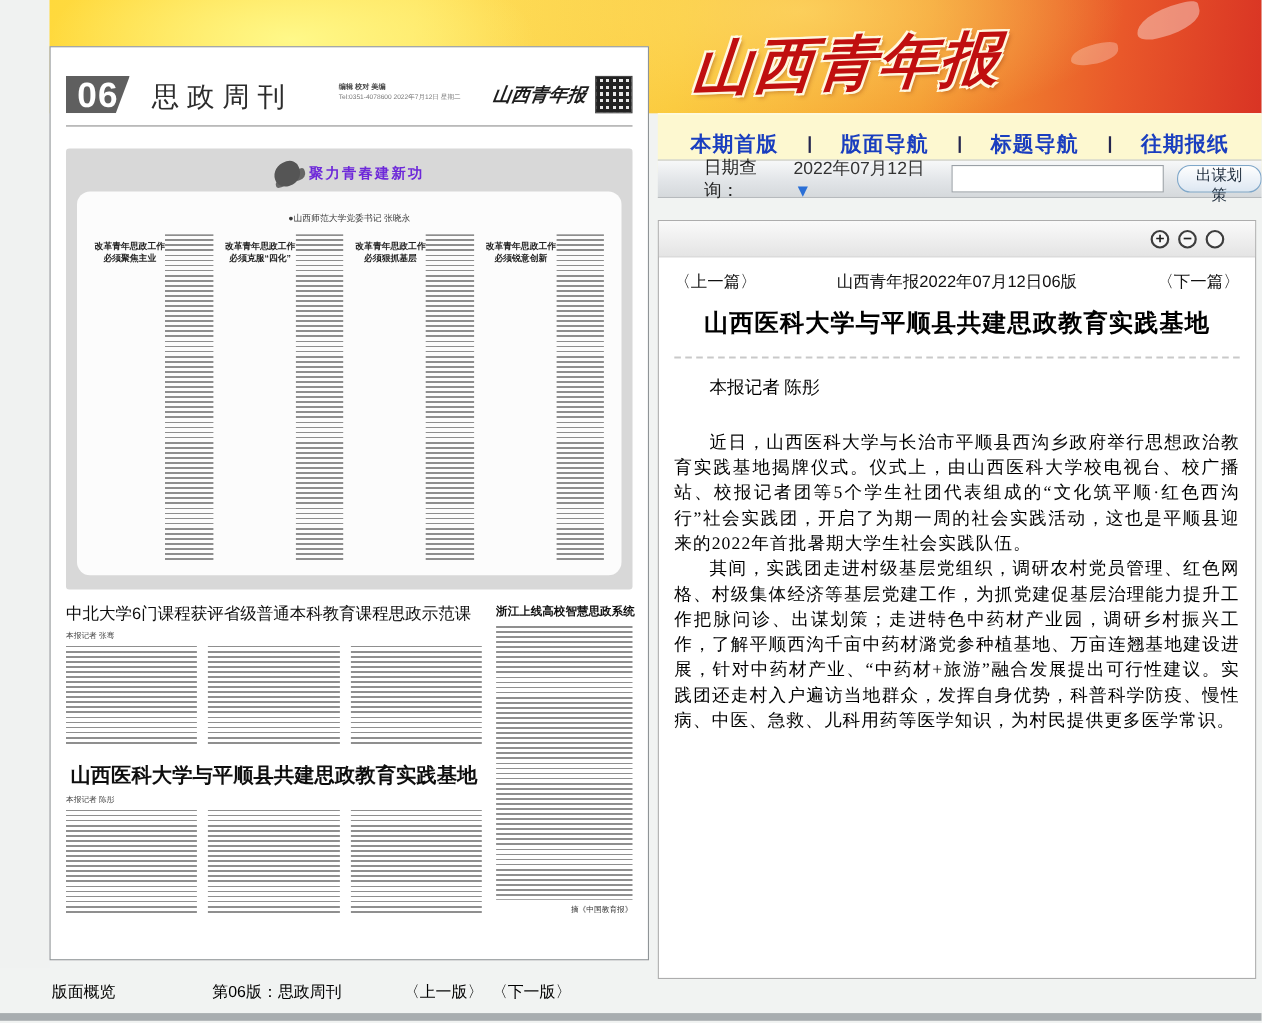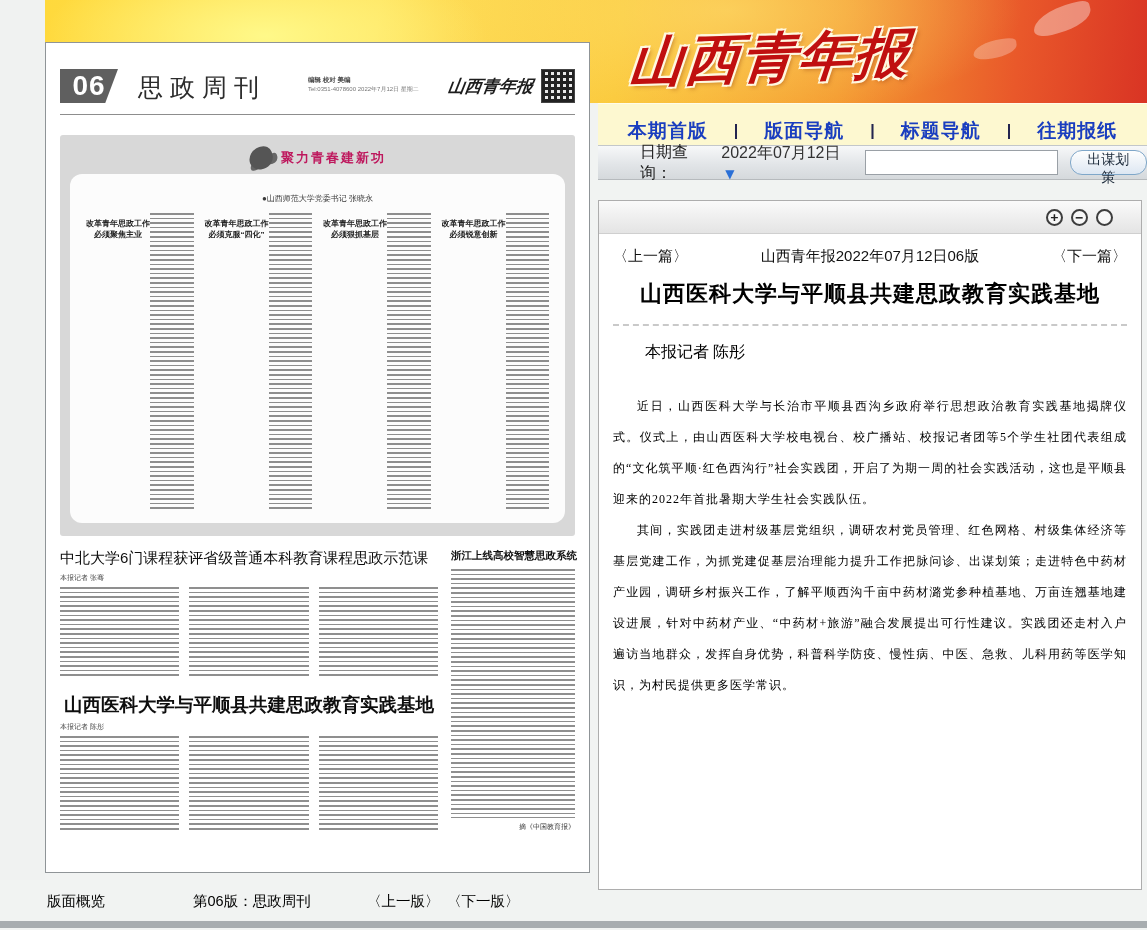--- a/index.html
+++ b/index.html
@@ -44,35 +44,35 @@
   .dq-btn { margin-left:12px; height:25px; padding:0 12px; font-size:14px; color:#1c2a3a;
     background:linear-gradient(#fefefe, #dde7f2); border:1px solid #7fa7c9; border-radius:12px; cursor:pointer;
     font-family:"Liberation Sans", sans-serif; }
 
   
   .np-box { position:absolute; left:45px; top:42px; width:545px; height:831px;
     background:#fff; border:1px solid #8f9497; overflow:hidden; cursor:pointer; }
   .np-inner { padding:12px 14px 0; }
   .np-header { position:relative; margin-top:14px; height:46px; border-bottom:1px solid #8d8d8d; }
   .np-badge { position:absolute; left:0; top:0; width:58px; height:34px; background:#5f5f5f; color:#fff;
-    font-size:28px; font-weight:bold; text-align:center; line-height:34px;
+    font-size:32px; font-weight:bold; text-align:center; line-height:34px;
     clip-path:polygon(0 0, 100% 0, 78% 100%, 0 100%); letter-spacing:1px; }
   .np-section { position:absolute; left:78px; top:2px; font-family:"Liberation Serif", serif;
     font-size:25px; color:#2c2c2c; letter-spacing:7px; }
   .np-meta { position:absolute; left:248px; top:6px; font-size:6px; color:#777; line-height:9px; white-space:nowrap; }
   .np-meta b { color:#444; font-size:6.5px; }
   .np-mast { position:absolute; right:42px; top:6px; font-family:"DejaVu Serif", serif; font-size:17px;
     font-weight:bold; font-style:italic; color:#1d1d1d; transform:skewX(-8deg); }
   .np-qr { position:absolute; right:0; top:0; width:34px; height:34px; border:1px solid #444;
     background-image:repeating-linear-gradient(0deg,#222 0 3px,transparent 3px 6px),
                      repeating-linear-gradient(90deg,#222 0 3px,transparent 3px 6px);
     background-color:#e9e9e9; }
   .np-gray { margin-top:20px; background:#d8d8d8; border-radius:3px; padding:7px 10px 13px; }
   .np-slogan { height:32px; display:flex; align-items:center; justify-content:center; gap:8px;
-    color:#be185d; font-size:13px; font-weight:bold; letter-spacing:2px; }
+    color:#6d28d9; font-size:13px; font-weight:bold; letter-spacing:2px; }
   .slogan-mark { width:24px; height:22px; background:#555;
     border-radius:60% 40% 55% 45%; transform:rotate(-18deg);
     box-shadow:10px 4px 0 -6px #666, -8px 6px 0 -7px #666; }
   .np-card { background:#fcfcfc; border-radius:12px; padding:12px 16px 12px; }
   .np-h1 { text-align:center; font-size:26px; font-weight:bold; color:#101010; letter-spacing:1px; white-space:nowrap; }
   .np-byline { text-align:center; font-size:8px; color:#3a3a3a; margin:7px 0 9px; }
   .np-cols { display:flex; gap:11px; height:298px; }
   .np-col { flex:1; display:flex; flex-direction:row; }
   .ft { background:repeating-linear-gradient(to bottom, rgba(40,40,40,.52) 0 1.6px, transparent 1.6px 4.6px); }
   .np-sub { text-align:center; font-size:8px; font-weight:bold; color:#222; line-height:11px; padding:5px 0; }
@@ -97,21 +97,21 @@
   .zbtn { width:17px; height:17px; border:2px solid #3d3d3d; border-radius:50%; background:#f7f7f7;
     display:inline-flex; align-items:center; justify-content:center; cursor:pointer;
     font:bold 13px/1 "DejaVu Sans Mono", monospace; color:#222; }
   .reader-nav { display:flex; justify-content:space-between; align-items:center;
     padding:13px 14px 0; font-size:15px; color:#111; }
   .reader-nav a { color:#111; text-decoration:none; cursor:pointer; }
   .reader h1 { text-align:center; font-size:22px; font-weight:bold; color:#000; margin-top:13px; letter-spacing:1px; }
   .dashed { border-top:2px dashed #c9c9c9; margin:15px 14px 0; }
   .author { font-family:"Liberation Serif", serif; font-size:16px; color:#000;
     margin:16px 14px 0; text-indent:2em; }
-  .para { font-family:"Liberation Serif", serif; font-size:12px; line-height:31px; color:#000;
+  .para { font-family:"Liberation Serif", serif; font-size:16px; line-height:23px; color:#000;
     margin:0 14px; text-indent:2em; text-align:justify; letter-spacing:1px; }
   .para.first { margin-top:28px; }
 
   
   .page-footer { position:absolute; left:45px; top:884px; width:545px; height:34px; font-size:14.5px; color:#000; }
   .page-footer a { position:absolute; top:8px; color:#000; text-decoration:none; cursor:pointer; }
   .page-footer .f-edition { position:absolute; top:8px; left:148px; }
   .f-overview { left:2px; }
   .f-prev { left:322px; }
   .f-next { left:402px; }

